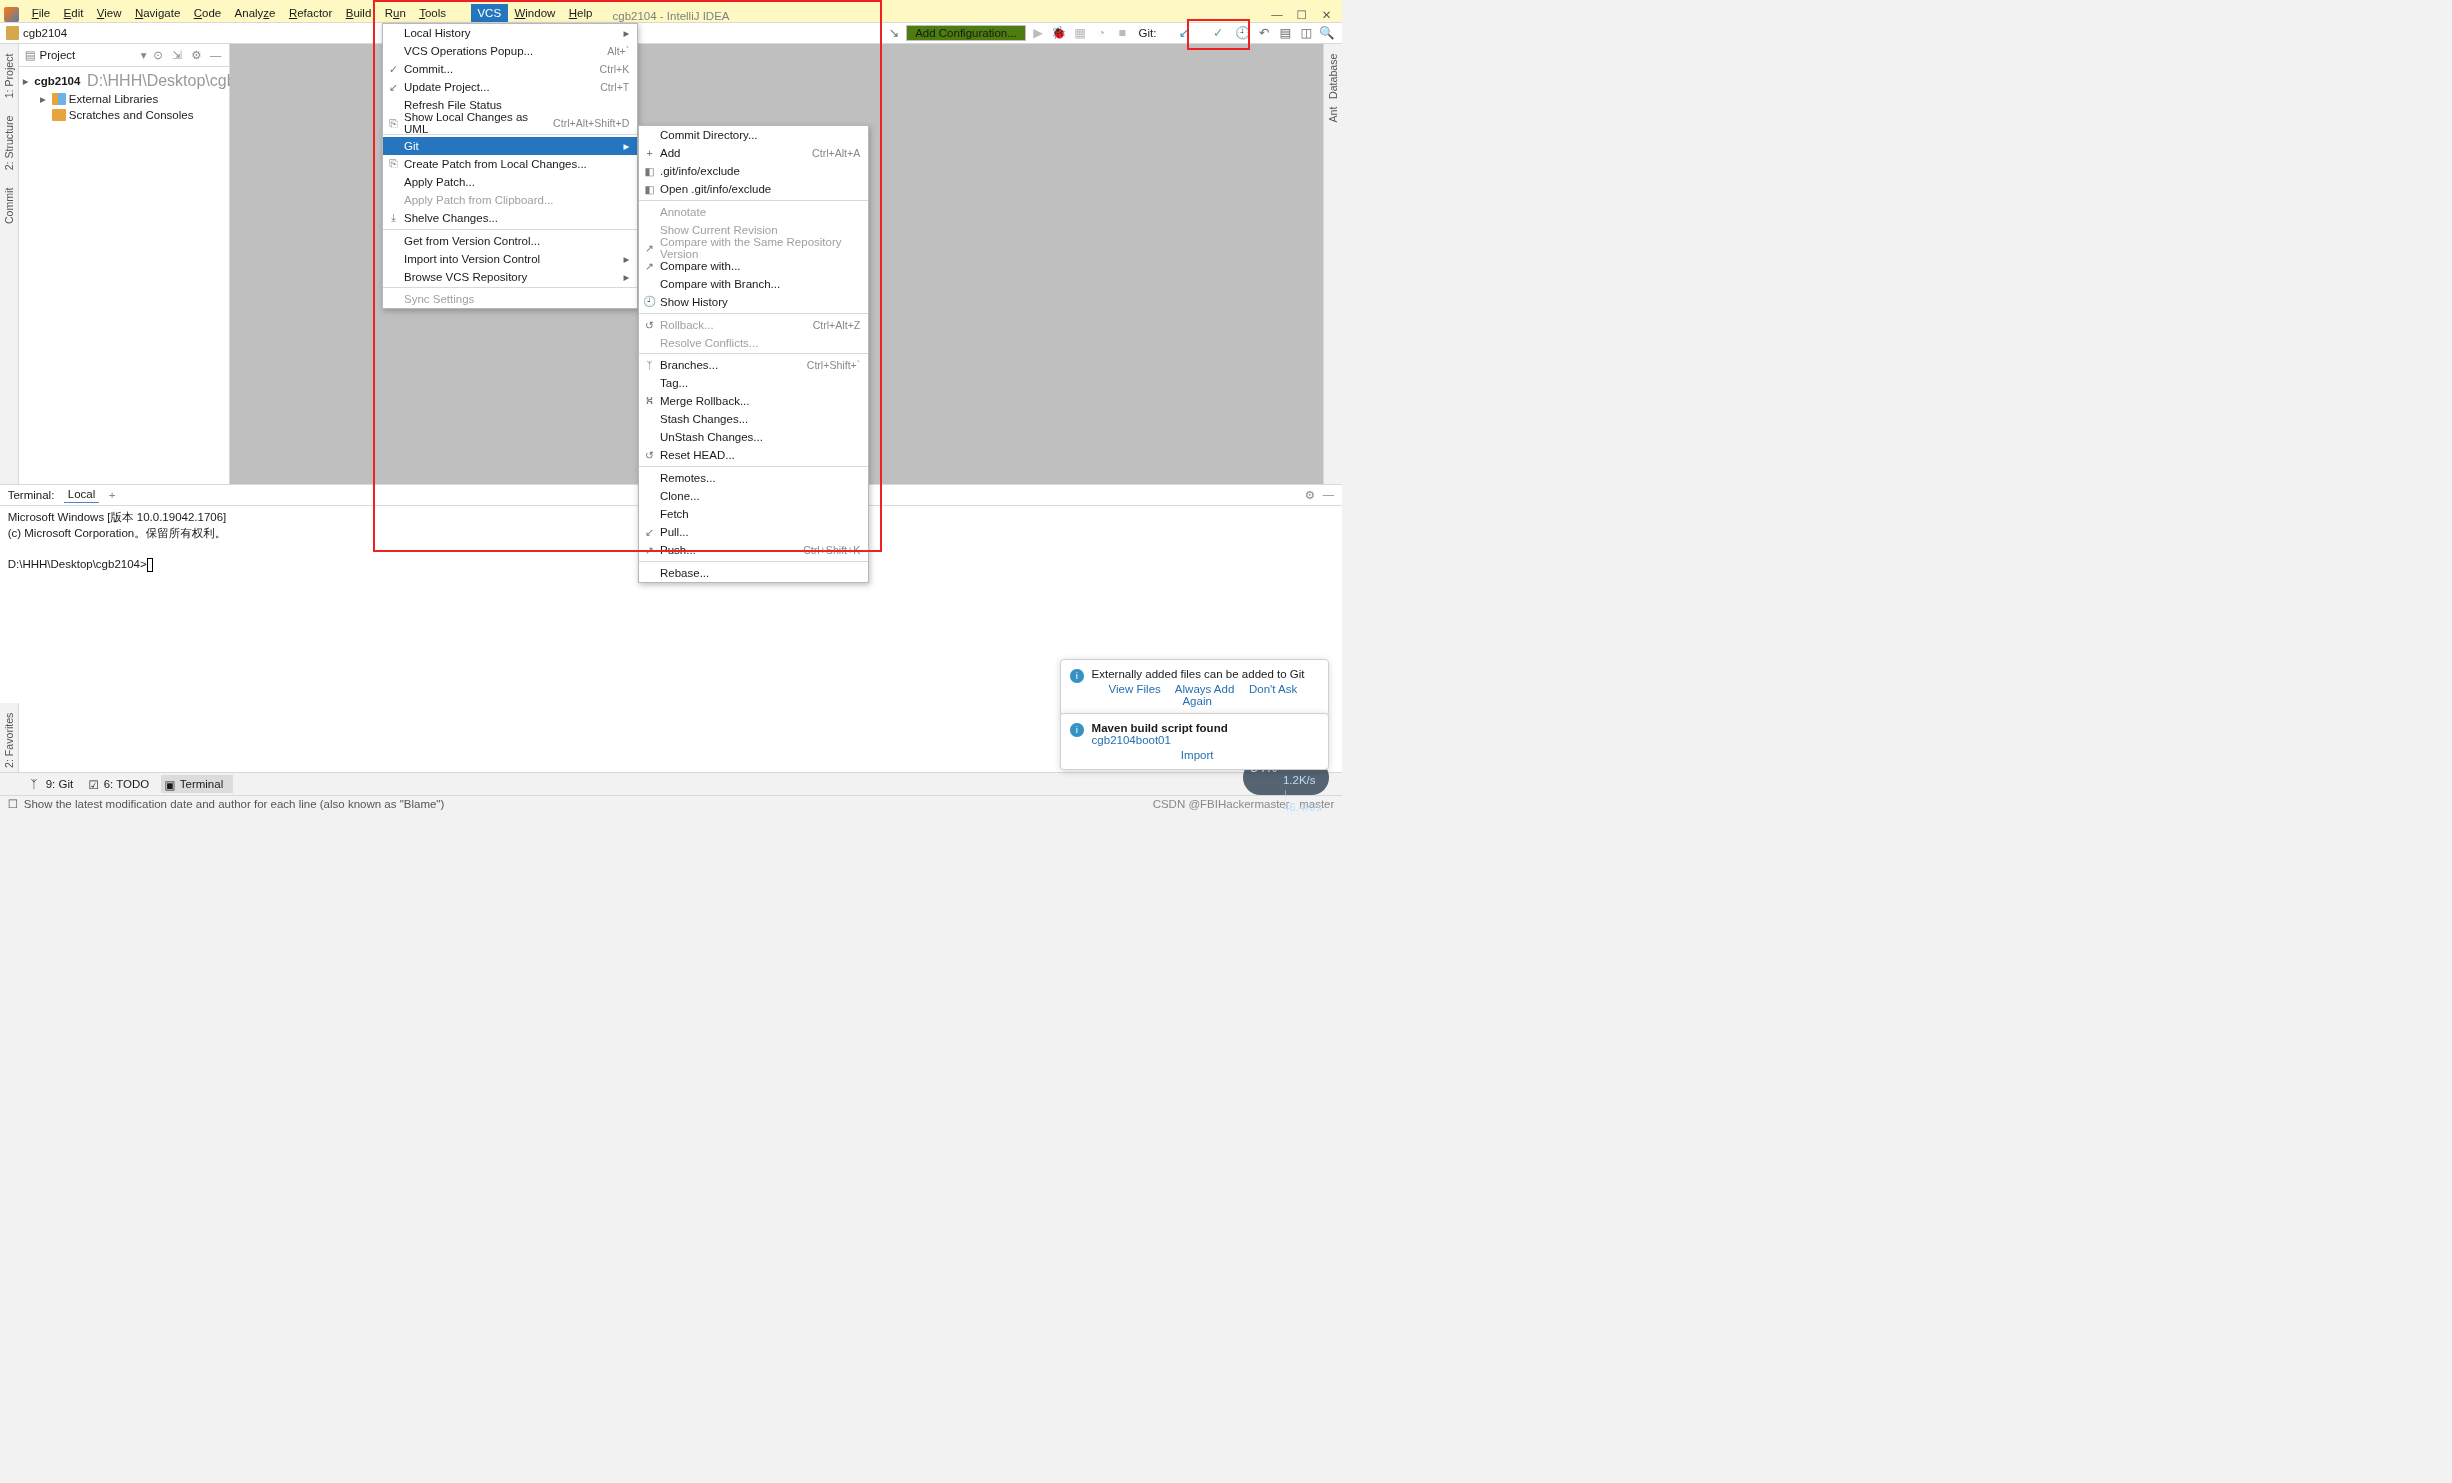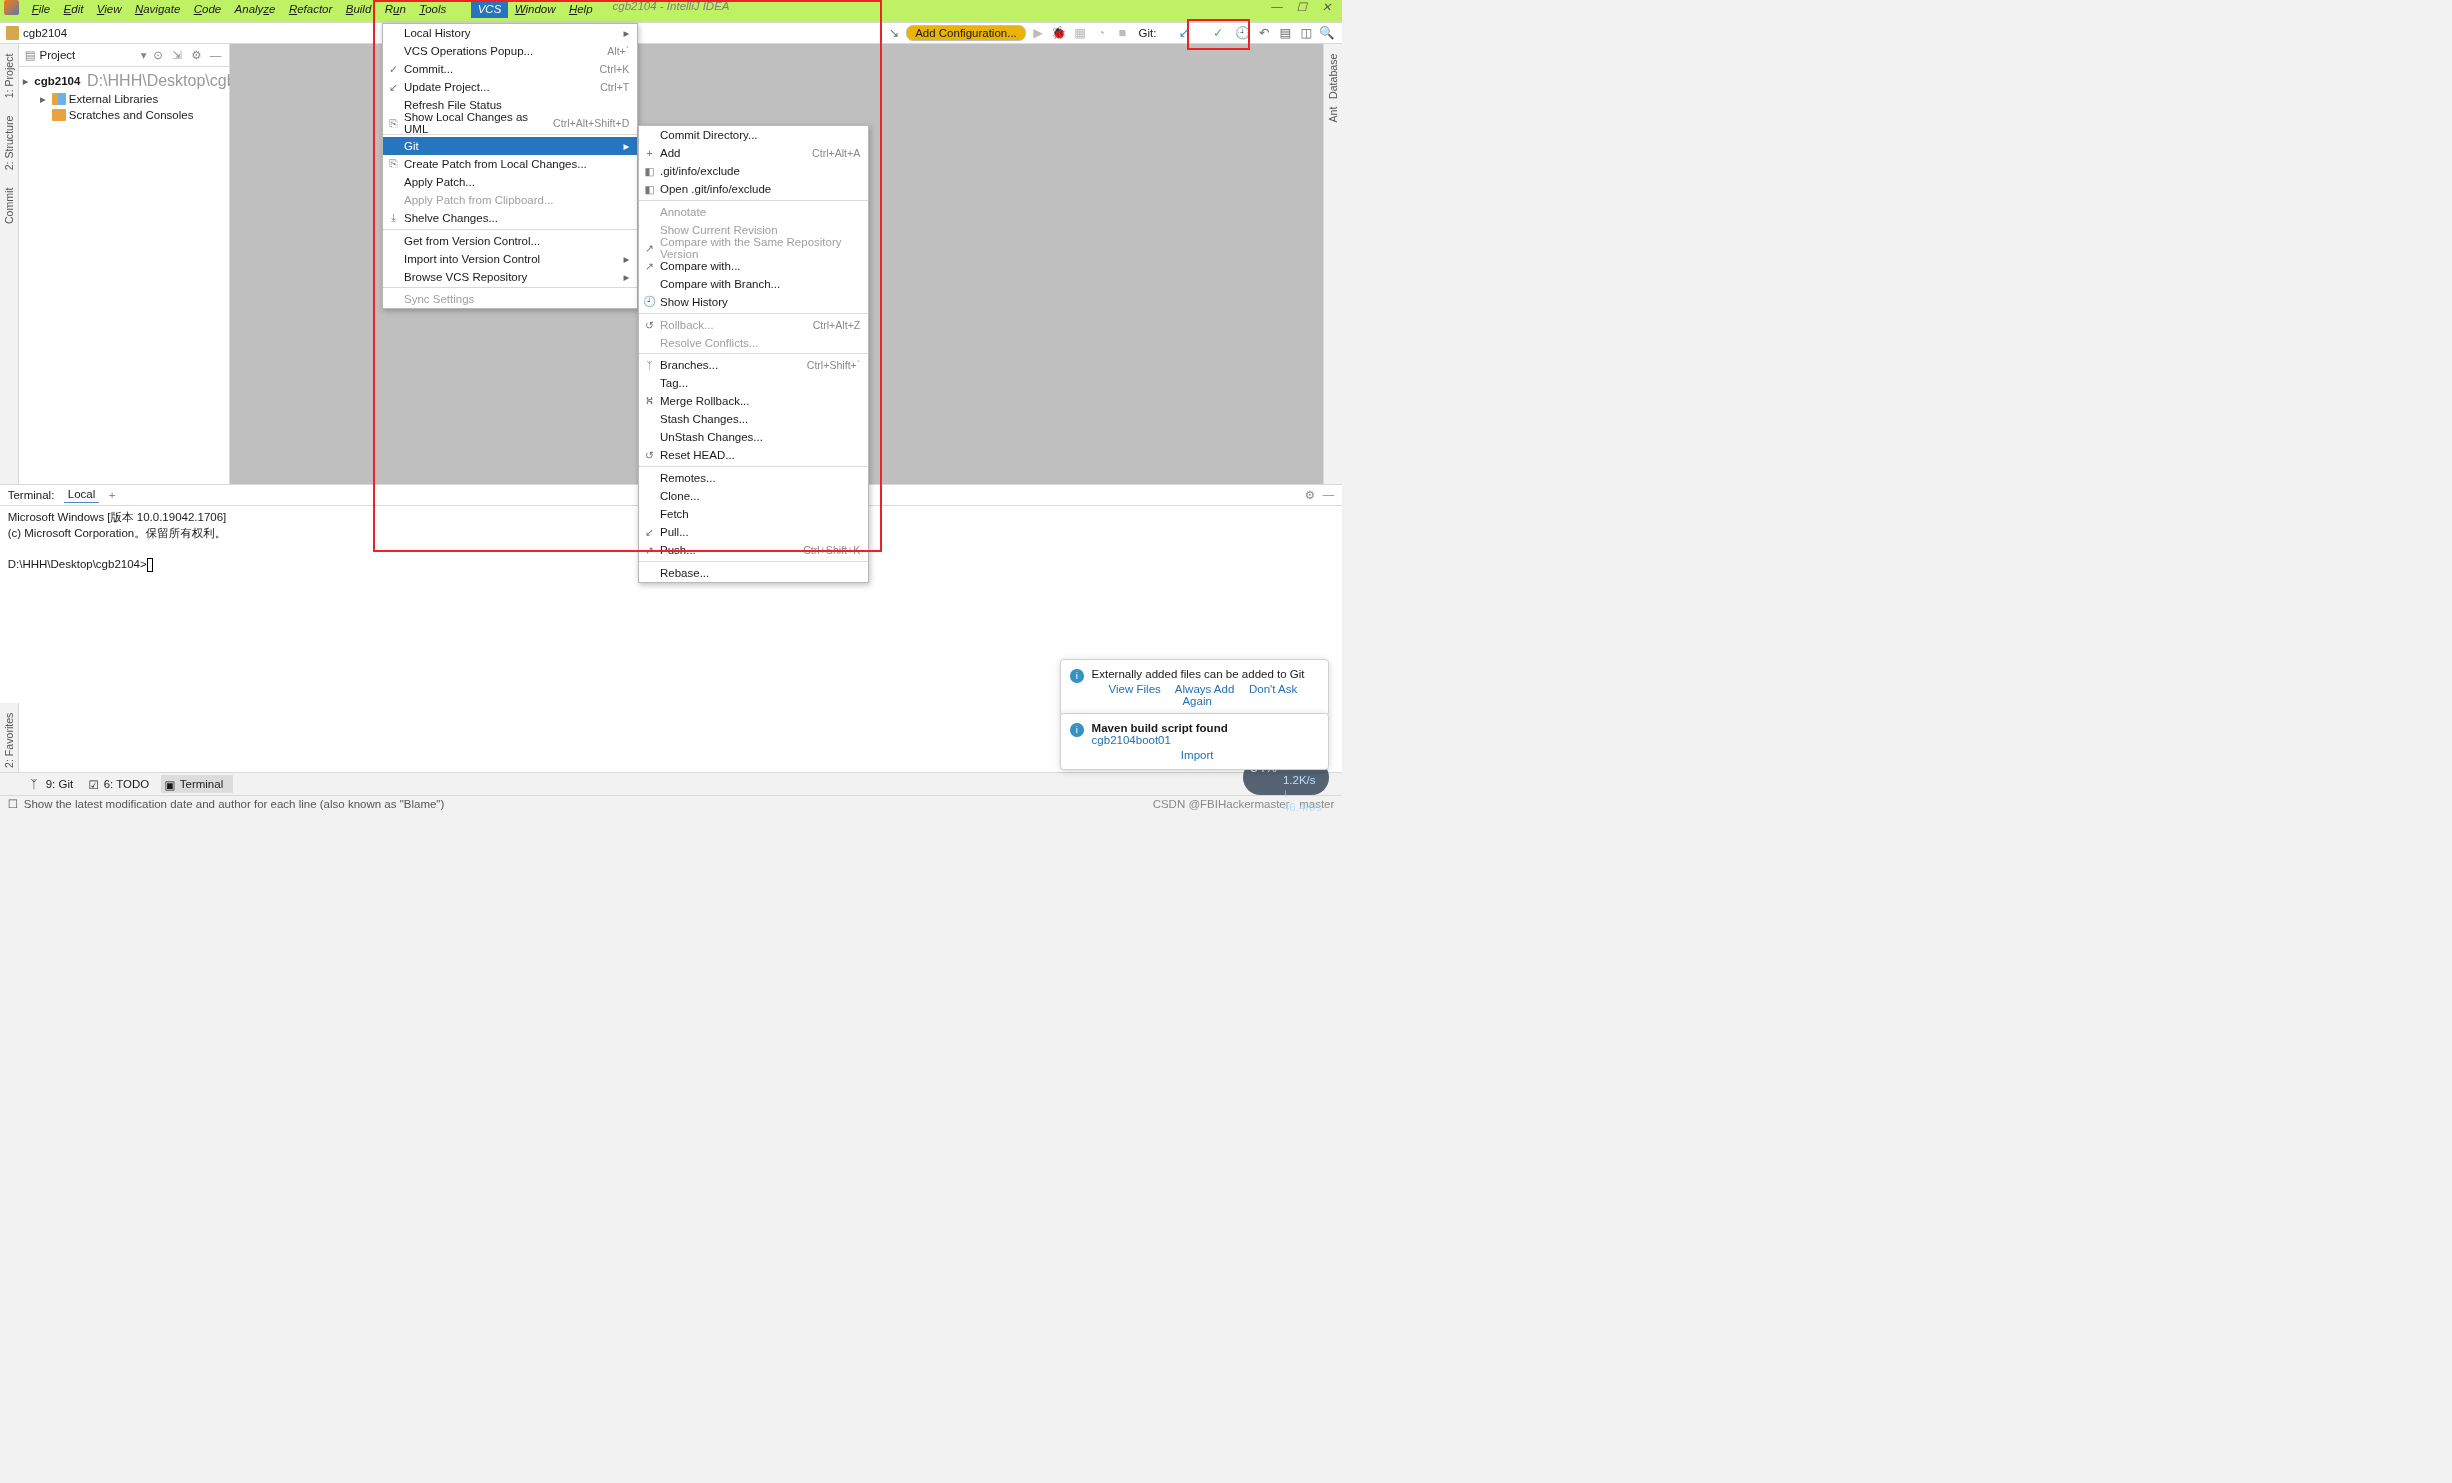--- a/index.html
+++ b/index.html
@@ -1,28 +1,28 @@
 <!DOCTYPE html>
 <html><head>
 <meta charset="utf-8">
 <style>
 * { margin:0; padding:0; box-sizing:border-box; font-family:"Segoe UI",Arial,sans-serif; font-size:11.5px; }
 body { background:#f2f2f2; width:1342px; height:812px; overflow:hidden; position:relative; color:#1a1a1a; }
-.menubar { height:23px; background:#bef264; display:flex; align-items:flex-start; padding:0 3.8px; border-bottom:1px solid #d9d9d9; position:relative; z-index:5;font-style:italic; }
+.menubar { height:23px; background:#fef9c3; display:flex; align-items:flex-end; padding:0 3.8px; border-bottom:1px solid #d9d9d9; position:relative; z-index:5; }
 .logo { width:15.4px; height:15.4px; background:linear-gradient(135deg,#f97a12 0%,#b07b58 50%,#577bae 100%); border-radius:1.9px; margin-right:5.8px; }
 .menu-item { padding:2.9px 6.7px; cursor:default; }
 .menu-item.active { background:#2675bf; color:#fff;margin-left:18px; }
 .menu-item u { text-decoration:underline; }
 .title-center { position:absolute; left:50%; transform:translateX(-50%); color:#808080; }
 .win-controls { margin-left:auto; display:flex; gap:13.4px; padding-right:5.8px; }
 .win-controls span { width:11.5px; text-align:center; color:#555; }
 .navbar { height:21px; background:#fff; border-bottom:1px solid #d9d9d9; display:flex; align-items:center; padding:0 5.8px; position:relative; z-index:4; }
 .crumb-icon { width:13.4px; height:13.4px; background:#d4a84b; border-radius:1px; margin-right:3.8px; }
 .navbar-right { margin-left:auto; display:flex; align-items:center; gap:3.8px; }
-.add-config { border:1px solid #bfbfbf; border-radius:7px; padding:1px 7.7px; background:#eab308; }
+.add-config { border:1px solid #bfbfbf; border-radius:0; padding:1px 7.7px; background:#4d7c0f; }
 .tool-icon { width:17.3px; height:17.3px; display:flex; align-items:center; justify-content:center; color:#6e6e6e; font-size:12.5px; }
 .tool-icon.green { color:#59a869; }
 .tool-icon.blue { color:#3592c4; }
 .git-box { display:flex; align-items:center; gap:17px; padding:0 3.8px; position:relative; }
 .git-box .lbl { margin-right:1.9px; }
 .body-row { display:flex; height:calc(100% - 23px - 21px - 288px - 23px - 17.3px); position:relative; }
 .left-gutter { width:19px; background:#f2f2f2; border-right:1px solid #d9d9d9; display:flex; flex-direction:column; align-items:center; padding-top:5.8px; gap:9.6px; }
 .vtab { writing-mode:vertical-rl; transform:rotate(180deg); font-size:10.6px; color:#555; padding:3.8px 0; }
 .right-gutter { width:19px; background:#f2f2f2; border-left:1px solid #d9d9d9; display:flex; flex-direction:column; align-items:center; padding-top:5.8px; }
 .project-panel { width:211px; background:#fff; border-right:1px solid #d9d9d9; display:flex; flex-direction:column; }

